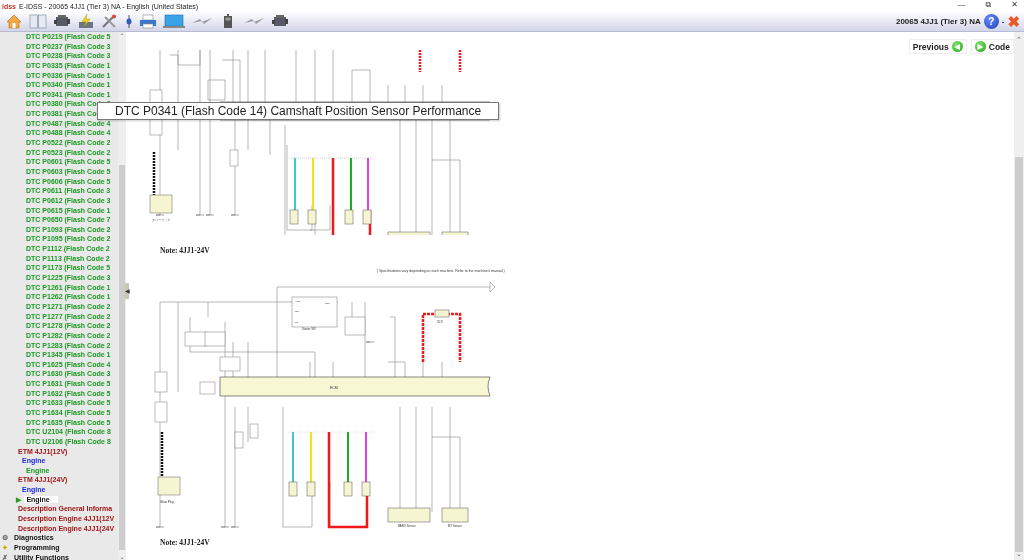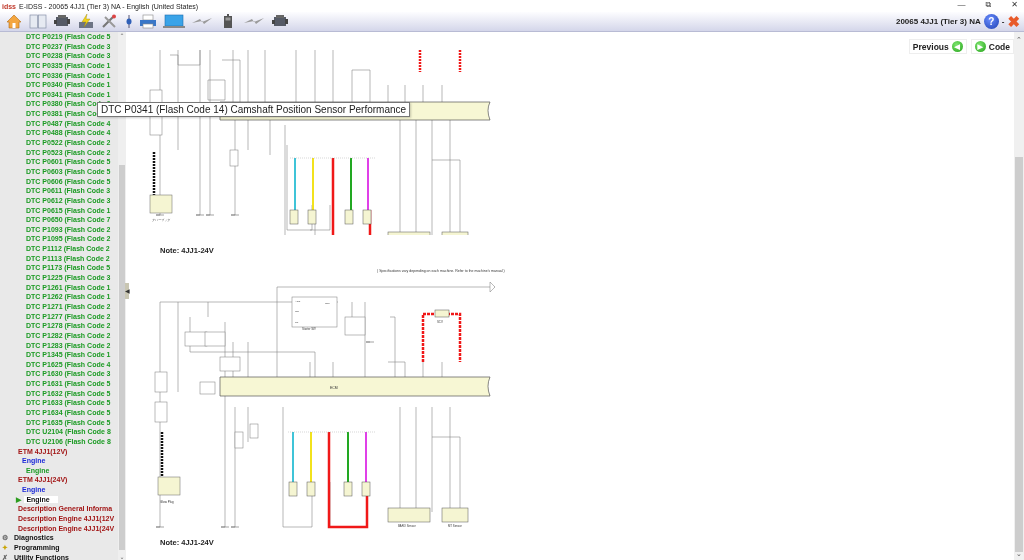--- a/index.html
+++ b/index.html
@@ -24,30 +24,30 @@
   .lvl-sel .lbl { background: #fff; padding: 0 8px 0 2px; }
   .lvl-desc { padding-left: 18px; color: #a21515; }
   .lvl-root { padding-left: 2px; color: #111; }
   .lvl-root .ic { display: inline-block; width: 9px; margin-right: 3px; color: #666; }
   .sb-scroll { position: absolute; left: 118px; top: 0; width: 8px; height: 528px; background: #efefef; }
   .sb-thumb { position: absolute; left: 1px; top: 133px; width: 6px; height: 385px; background: #cdcdcd; }
   .sb-up, .sb-dn { position: absolute; left: 0; width: 8px; font-size: 6px; text-align: center; color: #666; }
   .sb-up { top: 0; } .sb-dn { bottom: 0; }
   .splitter { position: absolute; left: 126px; top: 32px; width: 4px; height: 528px; background: #fff; }
   .splitter-grip { position: absolute; left: 125px; top: 283px; width: 4px; height: 16px; background: #c9c6b2; font-size: 6px; color: #333; line-height: 16px; text-align: center; }
-  .tooltip { position: absolute; left: 97px; top: 102px; background: #fff; border: 1px solid #777; font-size: 10px; padding: 1px 3px; color: #222; white-space: nowrap; box-shadow: 1px 1px 2px rgba(0,0,0,0.2); z-index: 5; }
+  .tooltip { position: absolute; left: 97px; top: 102px; background: #fff; border: 1px solid #777; font-size: 12px; padding: 1px 17px; color: #222; white-space: nowrap; box-shadow: 1px 1px 2px rgba(0,0,0,0.2); z-index: 5; }
   .content { position: absolute; left: 130px; top: 32px; width: 884px; height: 528px; background: #fff; }
   .nav-btns { position: absolute; right: 0; top: 7px; display: flex; gap: 4px; }
   .nav-btn { display: flex; align-items: center; gap: 3px; font-size: 8.5px; font-weight: bold; color: #222; background: #fff; border: 1px solid #eee; padding: 1px 3px; }
   .green-circle { width: 11px; height: 11px; border-radius: 50%; background: radial-gradient(circle at 40% 35%, #7ee66f, #24a21a); color: #fff; font-size: 7px; display: flex; align-items: center; justify-content: center; }
   .vscroll { position: absolute; left: 1014px; top: 32px; width: 10px; height: 528px; background: #f0f0f0; }
   .vscroll-thumb { position: absolute; left: 1px; top: 125px; width: 8px; height: 395px; background: #cdcdcd; }
   .vs-up, .vs-dn { position: absolute; left: 0; width: 10px; text-align: center; font-size: 7px; color: #555; }
   .vs-up { top: 4px; } .vs-dn { bottom: 2px; }
-  .note { position: absolute; left: 30px; font-size: 7.5px; font-weight: bold; color: #222; }
+  .note { position: absolute; left: 30px; font-size: 7.5px; font-weight: bold; color: #222; font-family: Liberation Serif, serif; }
   .spec { position: absolute; left: 247px; top: 237px; font-size: 3.5px; color: #333; }
   svg.diagram { position: absolute; left: 0; }
   svg text { font-family: "Liberation Sans", sans-serif; }
 </style>
 </head>
 <body>
 
 <div class="titlebar">
   <span class="logo">idss</span>
   <span>E-IDSS - 20065 4JJ1 (Tier 3)  NA - English (United States)</span>

